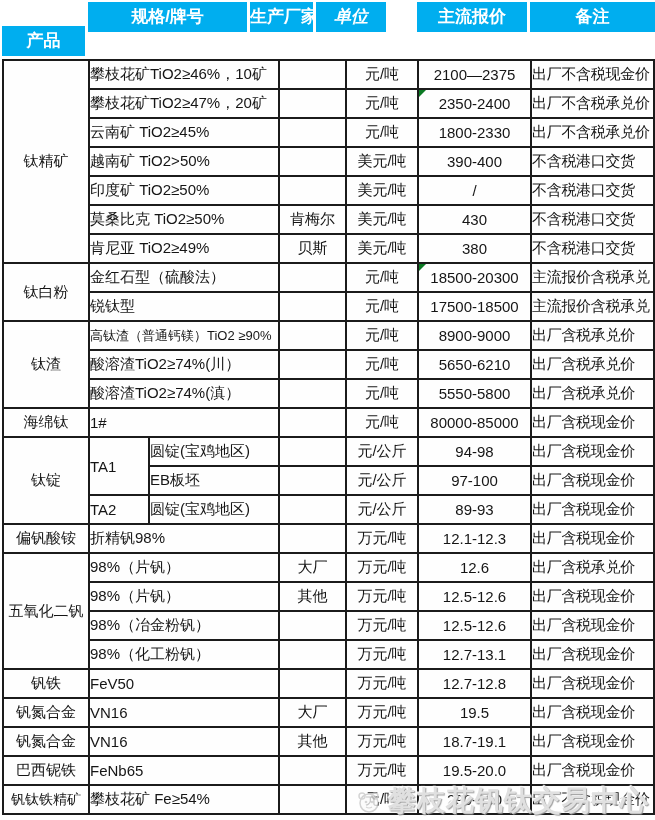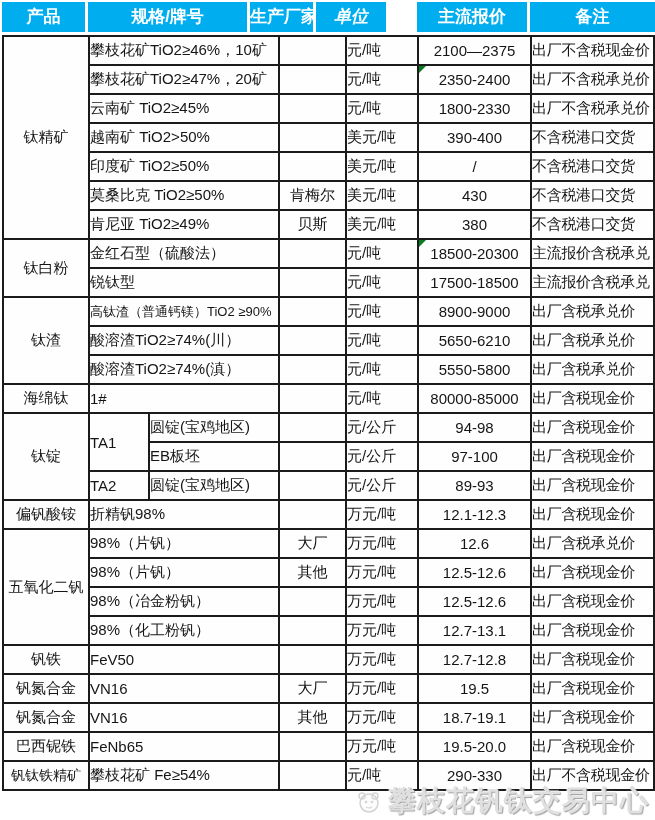--- a/index.html
+++ b/index.html
@@ -8,35 +8,35 @@
     font-family:"Liberation Sans","DejaVu Sans",sans-serif; overflow:hidden;
   }
   
   .hdr { display:flex; padding:2px 0 0 2px; background:#ffffff; }
   .hcell {
     background:#00AEEF; color:#ffffff; font-weight:bold; font-size:17px;
     height:30px; line-height:30px; text-align:center; box-sizing:border-box;
     border-right:3px solid #ffffff; overflow:hidden; white-space:nowrap;
   }
   .hcell:last-child { border-right:none; }
-  .w-product {width:86px;} .w-spec {width:162px;} .w-mfr {width:66px;}
+  .w-product {width:86px;margin-top:24px;} .w-spec {width:162px;} .w-mfr {width:66px;}
   .w-unit {width:73px;font-style:italic;} .w-price {width:113px;margin-left:28px;} .w-note {width:125px;}
   
   table.price {
     margin:3px 0 0 2px; border-collapse:collapse; table-layout:fixed; width:651px;
   }
   table.price td {
     border:2px solid #1b1b1b; height:27px; padding:0; font-size:15px; color:#151515;
     overflow:hidden; white-space:nowrap; background:#fefefe;
   }
   .c-product { text-align:center; font-size:16px; }
   .c-spec    { text-align:left; padding-left:5px; }
   .c-spec.sm { font-size:13px; }
   .c-mfr     { text-align:center; }
-  .c-unit    { text-align:left; font-size:16px; }
+  .c-unit    { text-align:center; font-size:16px; }
   .c-price   { text-align:center; font-size:17px; position:relative; }
   .c-note    { text-align:left; padding-left:3px; letter-spacing:-0.3px; }
   
   .marker {
     position:absolute; top:0; left:0; width:0; height:0;
     border-top:7px solid #0b7a23; border-right:7px solid transparent;
   }
   
   .watermark {
     position:absolute; right:6px; top:782px; display:flex; align-items:center;

